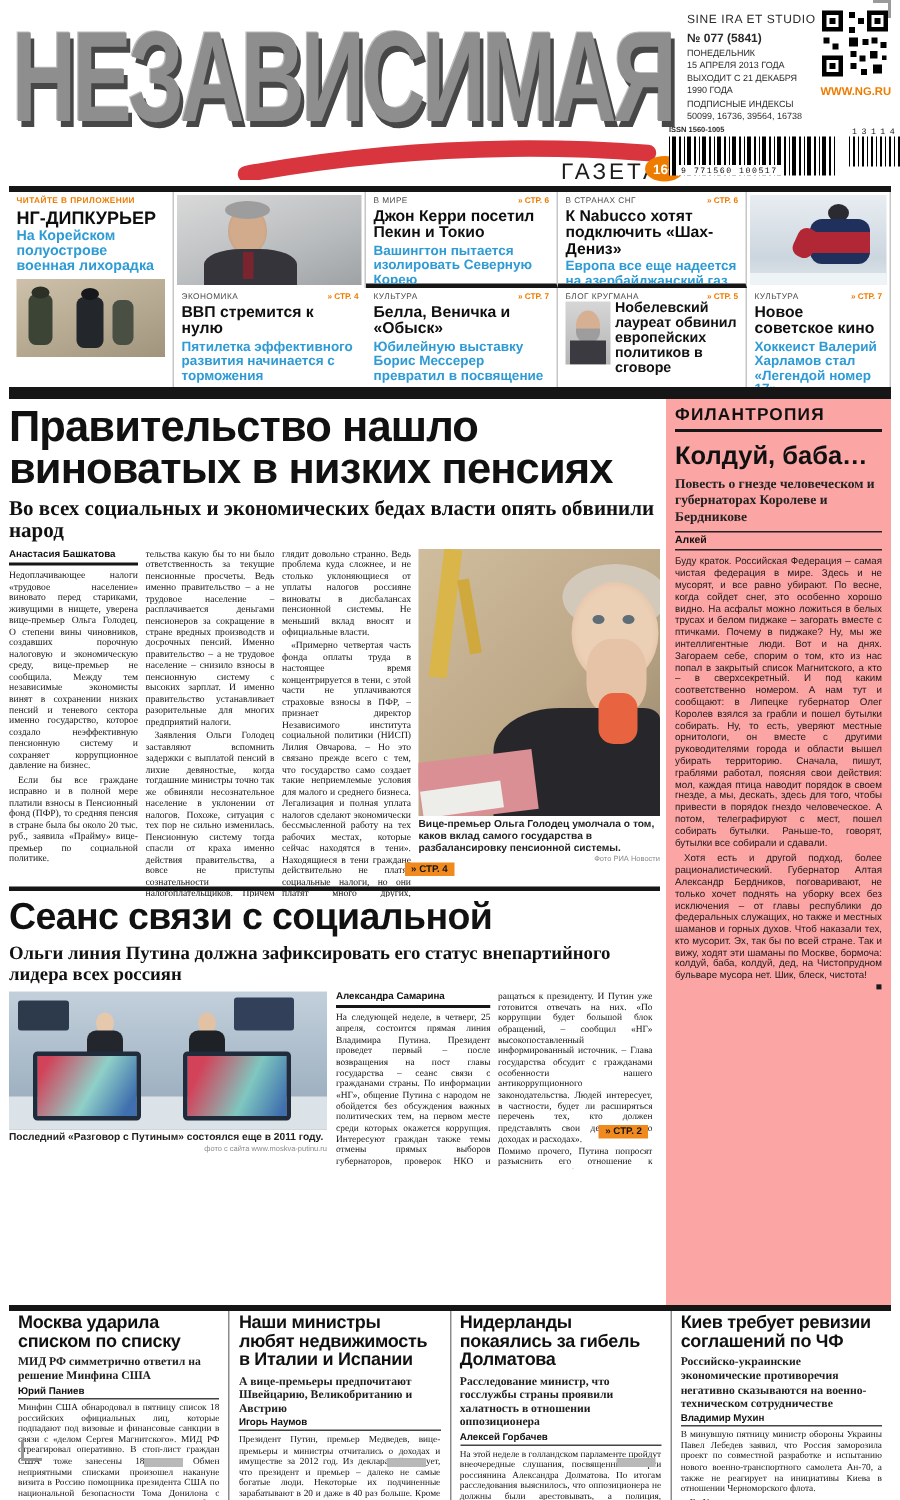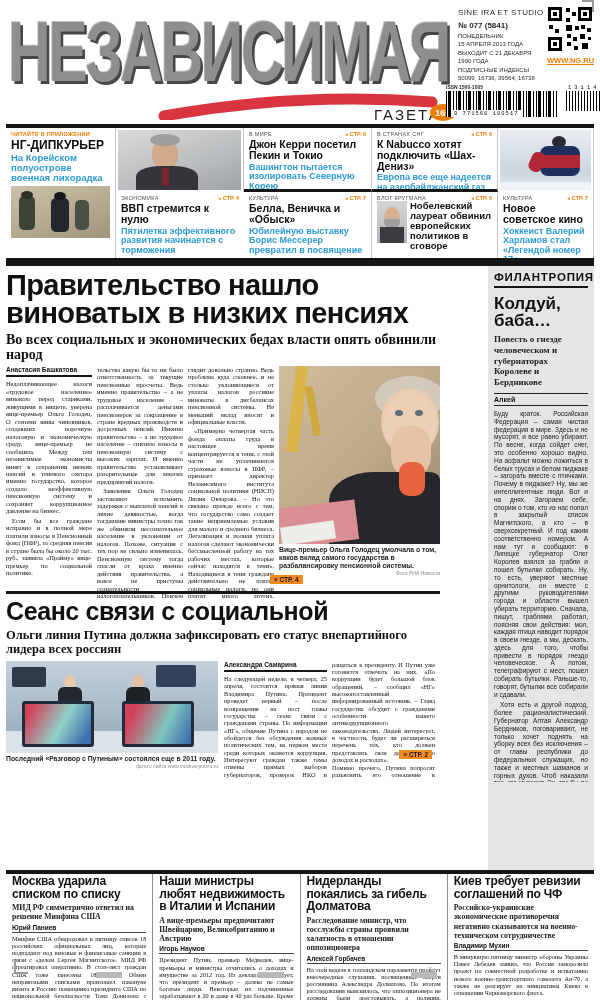--- a/index.html
+++ b/index.html
@@ -16,21 +16,21 @@
   .mast-gazeta { position:absolute; left:368px; top:106px; font-size:15px; letter-spacing:2px; color:#1c1c1c; }
   .age-badge { position:absolute; left:424px; top:104px; width:26px; height:17px; background:#ee7c00; color:#fff;
     border-radius:50%; font-size:9px; font-weight:bold; display:flex; align-items:center; justify-content:center; }
   .hi { position:absolute; font-size:6px; color:#2a2a2a; line-height:1.25; }
   .hi-motto { left:452px; top:8px; font-size:8px; letter-spacing:.4px; }
   .hi-issue { left:452px; top:21px; font-size:8px; font-weight:bold; }
   .hi-date  { left:452px; top:33px; }
   .hi-since { left:452px; top:50px; }
   .hi-index { left:452px; top:67px; }
   .qr { position:absolute; left:541px; top:6px; width:46px; height:46px; background:#fff; }
-  .hi-site { left:541px; top:56px; font-size:7.5px; font-weight:bold; color:#ee7c00; cursor:pointer;text-decoration:underline; }
+  .hi-site { left:541px; top:56px; font-size:7.5px; font-weight:bold; color:#ee7c00; cursor:pointer; }
   .hi-issn { left:440px; top:84px; font-size:5px; font-weight:bold; }
   .bc-main { position:absolute; left:440px; top:91px; width:112px; height:26px;
     background:repeating-linear-gradient(90deg,#000 0 1px,#fff 1px 2px,#000 2px 5px,#fff 5px 7px,#000 7px 8px,#fff 8px 10px); }
   .bc-digits { position:absolute; left:446px; top:110px; background:#fff; font-size:5.5px; letter-spacing:1px; padding:0 2px; font-family:"Liberation Mono",monospace; }
   .bc-addon-digits { position:absolute; left:562px; top:84px; font-size:5.5px; letter-spacing:3px; font-family:"Liberation Mono",monospace; }
   .bc-addon { position:absolute; left:560px; top:91px; width:34px; height:20px;
     background:repeating-linear-gradient(90deg,#000 0 1px,#fff 1px 3px,#000 3px 4px,#fff 4px 6px); }
   .corner-mark { position:absolute; right:0; top:0; width:12px; height:12px; border-right:2px solid #9a9a9a; border-top:2px solid #9a9a9a; }
 
   
@@ -56,21 +56,21 @@
   .ph-kerry { background:linear-gradient(160deg,#d9d9d9 0%,#b9bcbe 60%,#9fa2a5 100%); }
   .ph-hockey { background:linear-gradient(180deg,#e8edf2 0%,#ccd6de 70%,#dfe6eb 100%); }
   .ph-korea { background:linear-gradient(160deg,#cdc1ab 0%,#b4a78f 60%,#a1947c 100%); }
   .ph-krugman { width:30px; height:42px; background:linear-gradient(180deg,#d6d6d6,#b4b4b4); flex:0 0 30px; }
   .ph-golodets { background:linear-gradient(135deg,#cfbd9d 0%,#bda888 55%,#95836a 100%); }
   .ph-putin { background:linear-gradient(180deg,#c3d0dc 0%,#93a7b8 100%); }
 
   
   .main { display:flex; height:604px; }
   .main-left { width:438px; padding-right:4px; }
-  .sidebar { flex:1; background:#e5e5e5; padding:5px 6px; overflow:hidden; margin-top:0;margin-left:44px; }
+  .sidebar { flex:1; background:#fca5a5; padding:5px 6px; overflow:hidden; margin-top:0; }
 
   .lead { position:relative; height:322px; padding-top:5px; }
   .lead-headline { font-size:29px; font-weight:bold; line-height:.98; letter-spacing:-.6px; }
   .lead-subhead { font-family:"Liberation Serif",serif; font-weight:bold; font-size:14px; line-height:1.1; margin:4px 0 3px; }
   .lead-body { display:flex; height:232px; }
   .col { width:86px; margin-right:5px; font-family:"Liberation Serif",serif; font-size:6.4px; line-height:1.17;
     text-align:justify; overflow:hidden; }
   .col p + p { text-indent:6px; margin-top:2px; }
   .byline { font-family:"Liberation Sans",sans-serif; font-weight:bold; font-size:6.5px;
     border-bottom:2px solid #161616; padding-bottom:2px; margin-bottom:3px; }

